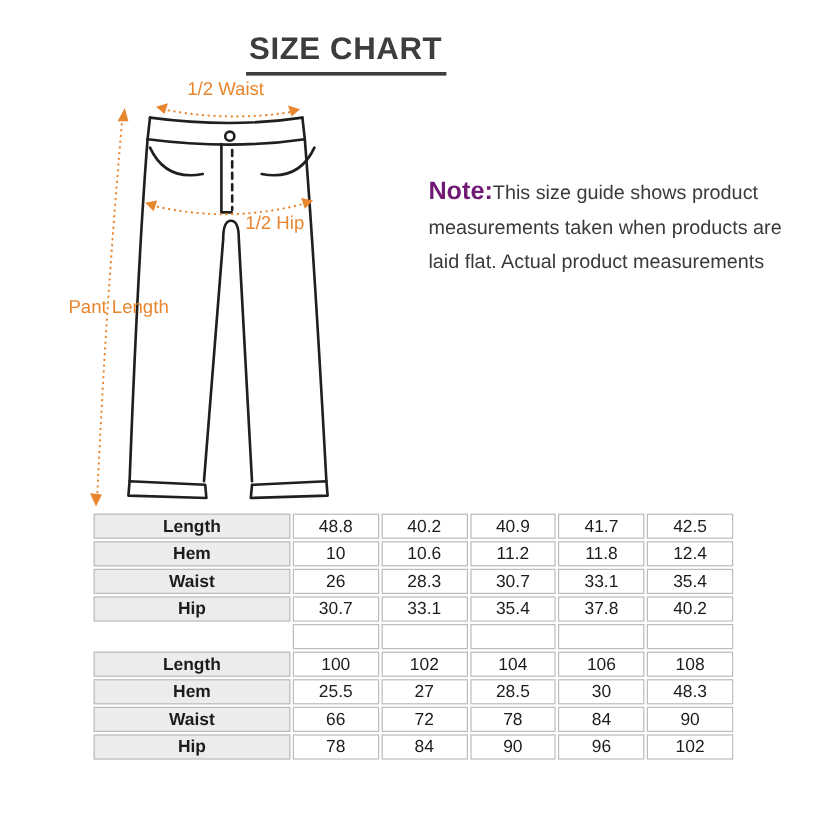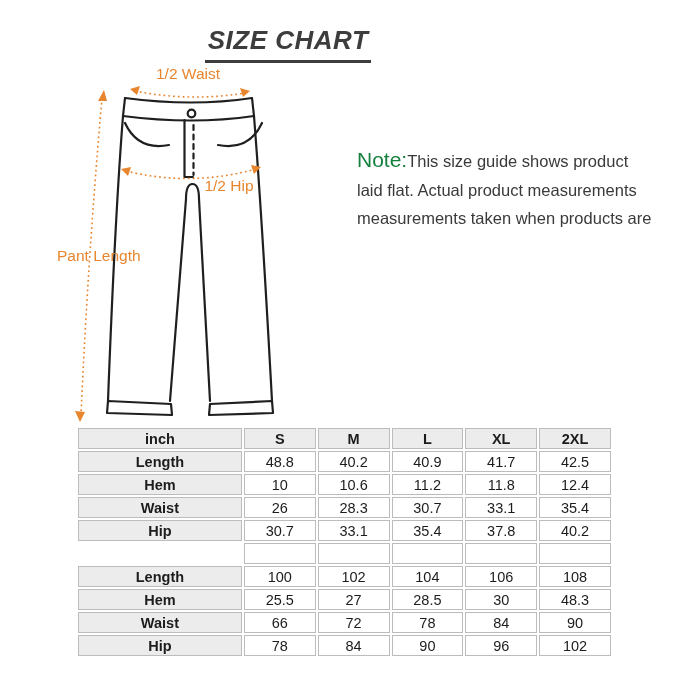--- a/index.html
+++ b/index.html
@@ -1,33 +1,33 @@
 <!DOCTYPE html>
 <html><head>
 <meta charset="utf-8">
 <style>
   html,body{margin:0;padding:0;}
   body{
     width:700px;height:700px;position:relative;background:#ffffff;
     font-family:"Liberation Sans",sans-serif;overflow:hidden;
   }
   
-  .title-wrap{position:absolute;top:25px;left:0;width:576px;text-align:center;font-style:italic;}
+  .title-wrap{position:absolute;top:25px;left:0;width:576px;text-align:center;}
   .title{
     display:inline-block;font-size:26px;font-weight:bold;color:#3d3d3d;
     letter-spacing:.5px;border-bottom:3px solid #3d3d3d;padding:0 3px 4px 3px;
   }
   
   .pants-svg{position:absolute;left:55px;top:57px;}
   
   .note{
     position:absolute;left:357px;top:146px;width:340px;
     font-size:16.5px;line-height:28.6px;color:#3a3a3a;
   }
-  .note-label{color:#15803d;font-size:21px;font-weight:normal;}
+  .note-label{color:#701a75;font-size:21px;font-weight:bold;}
   
   .size-table{
     position:absolute;left:76px;top:426px;width:537px;
     border-collapse:separate;border-spacing:2px;table-layout:fixed;
     font-size:14.5px;color:#1c1c1c;
   }
   .size-table td{
     border:1px solid #bcbcbc;height:19px;text-align:center;vertical-align:middle;
     padding:0;background:#ffffff;overflow:hidden;
   }
@@ -73,42 +73,34 @@
     <polygon points="49,33 43,44 52,44" fill="#e8862f"></polygon>
     <polygon points="25,365 20,354 30,355" fill="#e8862f"></polygon>
     <text x="133" y="22" text-anchor="middle" font-size="15.5" fill="#e8862f">1/2 Waist</text>
     <text x="174" y="134" text-anchor="middle" font-size="15.5" fill="#e8862f">1/2 Hip</text>
     <text x="2" y="204" text-anchor="start" font-size="15.5" fill="#e8862f">Pant Length</text>
   </g>
 </svg>
 
 <div class="note">
   <div><span class="note-label">Note:</span><span>This size guide shows product</span></div>
+  <div>measurements taken when products are</div>
   <div>laid flat. Actual product measurements</div>
-  <div>measurements taken when products are</div>
 </div>
 
 <table class="size-table">
   <colgroup>
       <col class="c0">
       <col class="cs">
       <col class="cs">
       <col class="cs">
       <col class="cs">
       <col class="cs">
     </colgroup>
   <tbody>
-    <tr>
-      <td class="lbl">inch</td>
-      <td class="hdr">S</td>
-      <td class="hdr">M</td>
-      <td class="hdr">L</td>
-      <td class="hdr">XL</td>
-      <td class="hdr">2XL</td>
-    </tr>
     <tr>
       <td class="lbl">Length</td>
       <td>48.8</td>
       <td>40.2</td>
       <td>40.9</td>
       <td>41.7</td>
       <td>42.5</td>
     </tr>
     <tr>
       <td class="lbl">Hem</td>

